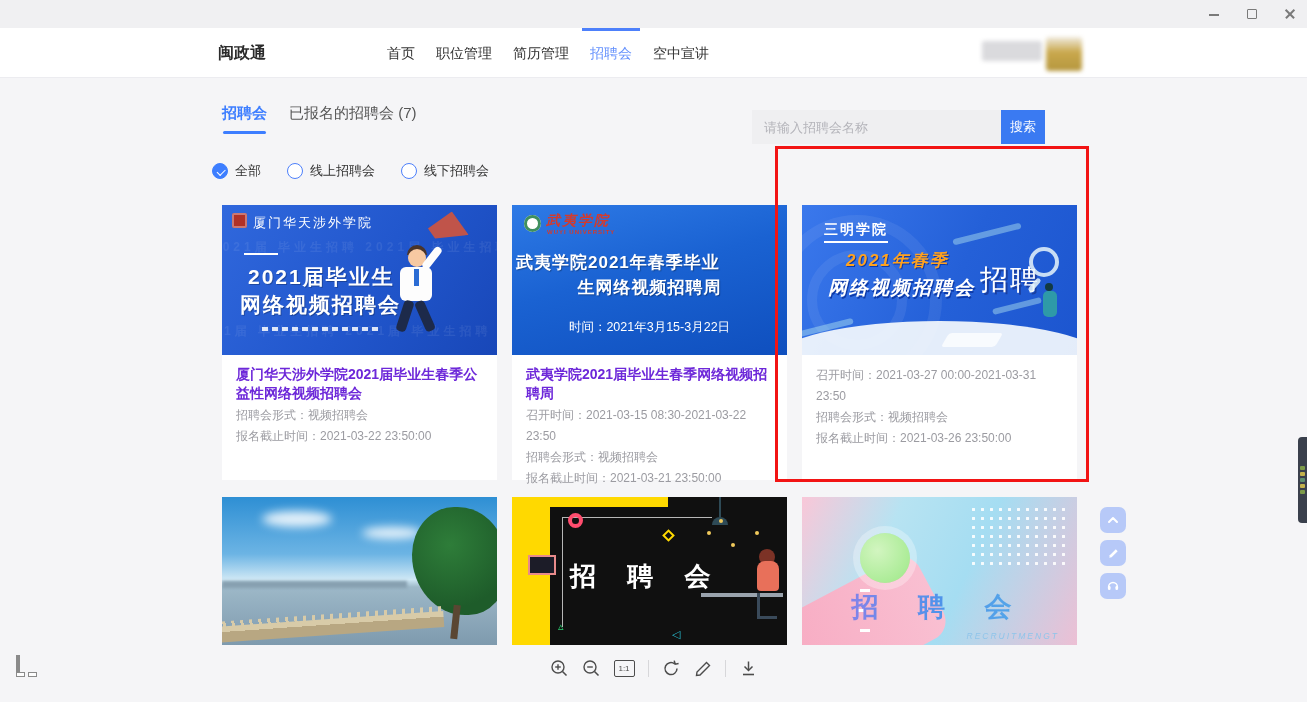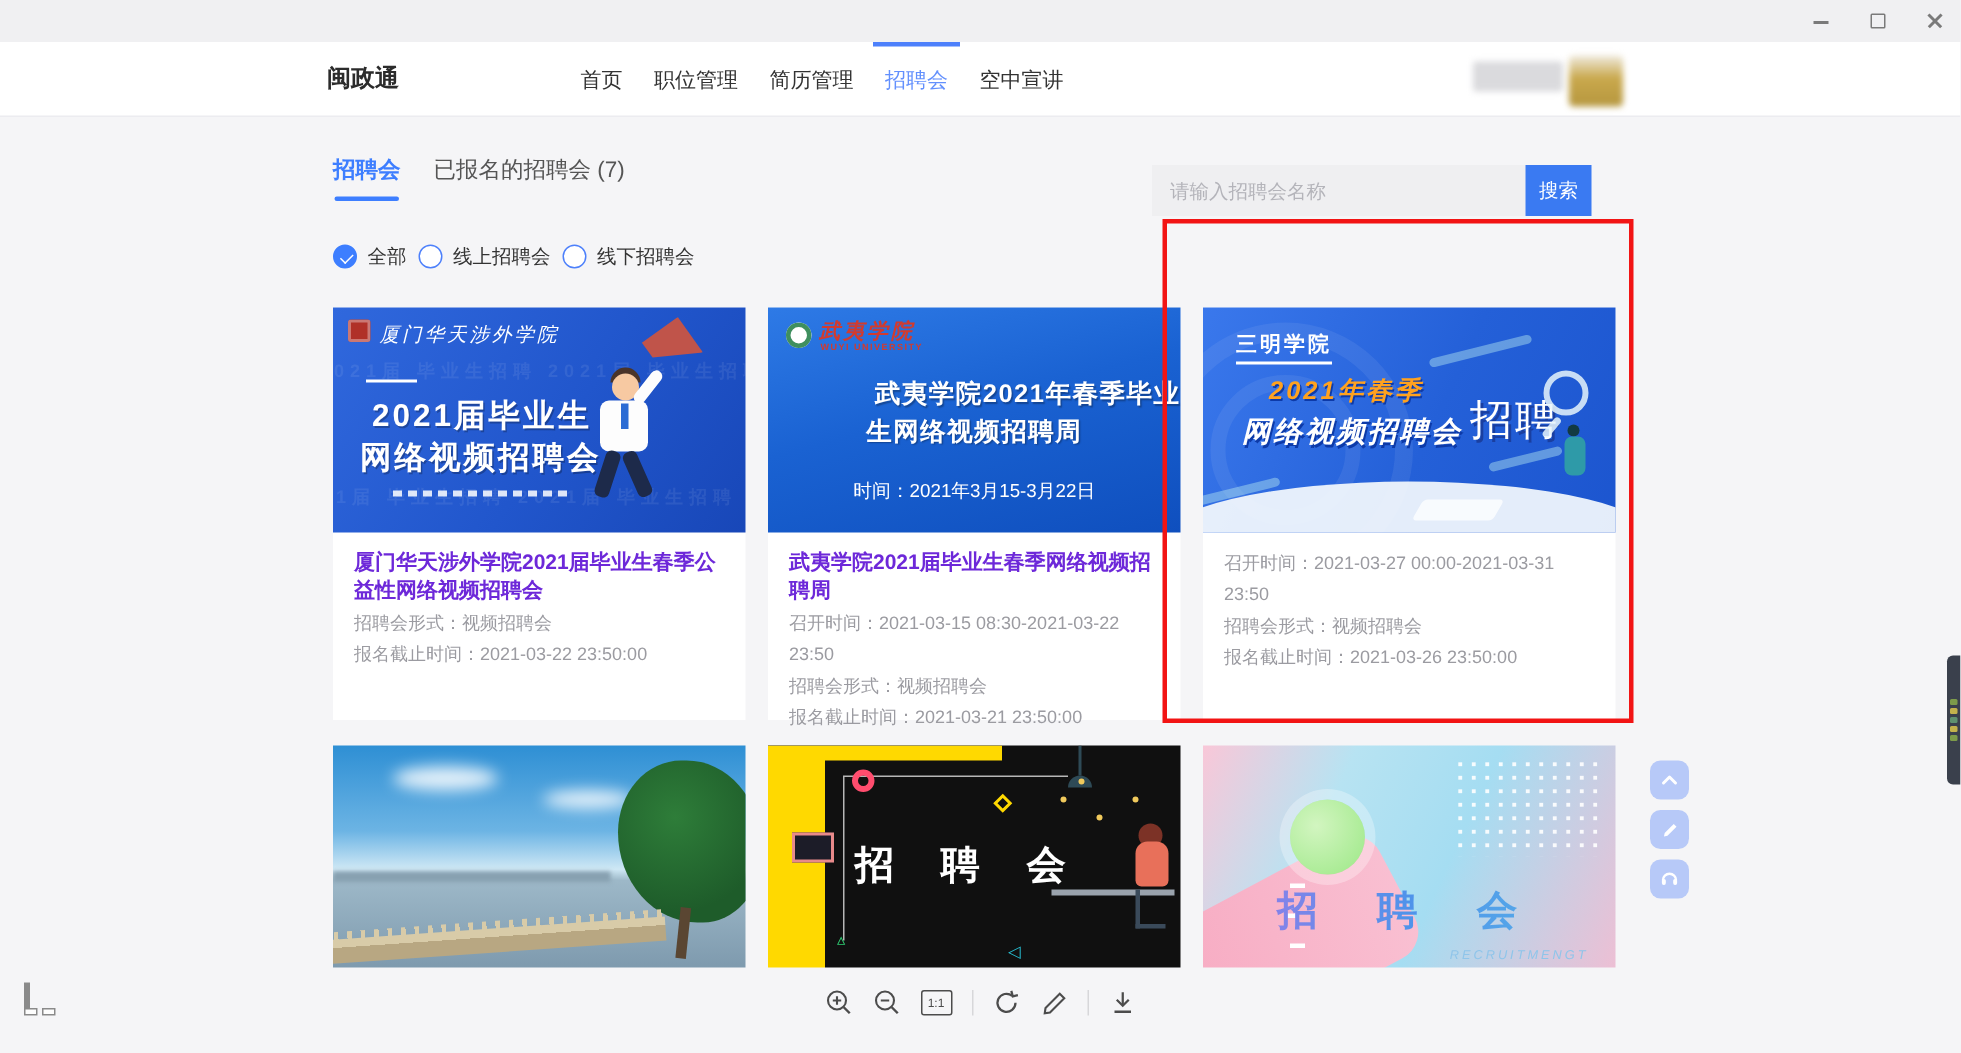--- a/index.html
+++ b/index.html
@@ -29,63 +29,63 @@
   .profile { position:absolute; right:225px; top:0; height:50px; width:100px; cursor:pointer; }
   .profile .uname { position:absolute; left:0; top:13px; width:60px; height:20px; background:#dadadd; border-radius:2px; filter:blur(2px); }
   .profile .uavatar { position:absolute; left:64px; top:9px; width:36px; height:34px; border-radius:3px;
       background:linear-gradient(180deg,#efeade 0%,#c9a84c 45%,#b6973f 100%); filter:blur(2px); }
   
   .tabs { position:absolute; left:222px; top:104px; display:flex; gap:22px; z-index:2; }
   .tab { font-size:15px; color:#555; padding-bottom:11px; position:relative; cursor:pointer; }
   .tab.active { color:#3d7eff; font-weight:bold; }
   .tab.active::after { content:""; position:absolute; left:1px; right:1px; bottom:0; height:3px; background:#3d7eff; border-radius:2px; }
   
-  .search-box { position:absolute; left:768px; top:110px; width:293px; height:34px; display:flex; z-index:2; }
+  .search-box { position:absolute; left:752px; top:110px; width:293px; height:34px; display:flex; z-index:2; }
   .search-input { flex:1; background:#efeff1; border:none; outline:none; padding:0 12px; font-size:13px; color:#333; font-family:"Liberation Sans",sans-serif; }
   .search-input::placeholder { color:#b4b4ba; }
   .search-btn { width:44px; background:#3a7af2; color:#fff; font-size:13px; border:none; cursor:pointer; font-family:"Liberation Sans",sans-serif; }
   
-  .filters { position:absolute; left:222px; top:162px; display:flex; gap:8px; align-items:center; z-index:2; }
+  .filters { position:absolute; left:212px; top:162px; display:flex; gap:26px; align-items:center; z-index:2; }
   .filter { display:flex; align-items:center; gap:7px; font-size:13px; color:#333; cursor:pointer; }
   .radio { width:16px; height:16px; border-radius:50%; border:1px solid #4d80fb; background:#fff; position:relative; flex:0 0 auto; }
   .radio.checked { background:#3d7eff; border-color:#3d7eff; }
   .radio.checked::after { content:""; position:absolute; left:4px; top:4.5px; width:7px; height:3.5px;
       border-left:1.6px solid #fff; border-bottom:1.6px solid #fff; transform:rotate(-45deg); }
   
   .card { position:absolute; width:275px; height:275px; background:#fff; cursor:pointer; z-index:1; }
   .banner { position:relative; width:275px; height:150px; overflow:hidden; }
   .card-body { padding:10px 14px; }
   .card-title { font-size:14px; font-weight:bold; color:#6d28d9; line-height:19px; min-height:40px; }
   .card-detail { font-size:12px; color:#9b9ba1; line-height:21px; }
   .banner-card { position:absolute; width:275px; height:150px; overflow:hidden; cursor:pointer; z-index:1; }
   
   .bn1 { background:linear-gradient(125deg,#3068dd 0%,#2156cc 55%,#1847b8 100%); }
   .bn1 .wm { position:absolute; font-size:12px; font-weight:bold; color:rgba(255,255,255,0.08); white-space:nowrap; letter-spacing:4px; }
   .bn1 .seal { position:absolute; left:10px; top:8px; width:15px; height:15px; background:#b03128; border-radius:2px; box-shadow:inset 0 0 0 2px rgba(255,255,255,.35); }
-  .bn1 .org { position:absolute; left:31px; top:9px; font-family:"DejaVu Serif",serif; font-style:italic; font-size:13px; color:#fff; letter-spacing:2px; }
+  .bn1 .org { position:absolute; left:31px; top:9px; font-family:"DejaVu Serif",serif; font-size:13px; color:#fff; letter-spacing:2px; }
   .bn1 .l1 { position:absolute; left:26px; top:58px; font-size:21px; font-weight:bold; color:#fff; letter-spacing:2px; text-shadow:1px 1px 0 rgba(0,0,0,.25); }
   .bn1 .l1::before { content:""; position:absolute; left:-4px; top:-10px; width:34px; height:2px; background:#fff; }
   .bn1 .l2 { position:absolute; left:18px; top:86px; font-size:21px; font-weight:bold; color:#fff; letter-spacing:2px; text-shadow:1px 1px 0 rgba(0,0,0,.25); }
   .bn1 .dots { position:absolute; left:40px; top:122px; width:120px; height:4px; opacity:.85;
       background:repeating-linear-gradient(90deg,#fff 0 6px,transparent 6px 10px); }
   .bn1 .megaphone { position:absolute; left:206px; top:8px; width:38px; height:27px; background:#c0544a;
       clip-path:polygon(0 40%,72% 0,100% 100%,12% 82%); transform:rotate(-14deg); }
   .bn1 .head { position:absolute; left:186px; top:44px; width:18px; height:18px; border-radius:50%; background:#f7c9a2; }
   .bn1 .hair { position:absolute; left:185px; top:40px; width:20px; height:10px; border-radius:10px 10px 0 0; background:#4a342a; }
   .bn1 .torso { position:absolute; left:178px; top:62px; width:32px; height:34px; border-radius:6px; background:#fdfdfd; }
   .bn1 .tie { position:absolute; left:192px; top:64px; width:5px; height:17px; background:#2b6cd4; }
   .bn1 .arm { position:absolute; left:206px; top:40px; width:8px; height:26px; border-radius:4px; background:#fdfdfd; transform:rotate(38deg); }
   .bn1 .leg1 { position:absolute; left:178px; top:95px; width:10px; height:32px; border-radius:4px; background:#1d2a4a; transform:rotate(18deg); }
   .bn1 .leg2 { position:absolute; left:198px; top:95px; width:10px; height:32px; border-radius:4px; background:#1d2a4a; transform:rotate(-24deg); }
   
   .bn2 { background:linear-gradient(165deg,#2e7ae6 0%,#1a62d2 45%,#0f4fbe 100%); }
   .bn2 .logo { position:absolute; left:12px; top:10px; width:17px; height:17px; border-radius:50%; background:#fff; box-shadow:inset 0 0 0 3px #3f8f5f; }
   .bn2 .org { position:absolute; left:34px; top:7px; font-family:"DejaVu Serif",serif; font-style:italic; font-size:14px; color:#d23b2e; letter-spacing:2px; font-weight:bold; }
   .bn2 .org-sub { position:absolute; left:35px; top:24px; font-size:6px; color:#d23b2e; letter-spacing:1px; font-weight:bold; }
-  .bn2 .l1 { position:absolute; left:4px; right:0; top:46px; text-align:right; font-size:17px; font-weight:bold; color:#fff; letter-spacing:1px; text-shadow:1px 1px 1px rgba(0,0,0,.3); }
+  .bn2 .l1 { position:absolute; left:4px; right:0; top:46px; text-align:left; font-size:17px; font-weight:bold; color:#fff; letter-spacing:1px; text-shadow:1px 1px 1px rgba(0,0,0,.3); }
   .bn2 .l2 { position:absolute; left:0; right:0; top:71px; text-align:center; font-size:17px; font-weight:bold; color:#fff; letter-spacing:1px; text-shadow:1px 1px 1px rgba(0,0,0,.3); }
   .bn2 .time { position:absolute; left:0; right:0; top:114px; text-align:center; font-size:12.5px; color:#fff; }
   
   .bn3 { background:linear-gradient(115deg,#3a78ec 0%,#2460d8 55%,#1c55cf 100%);padding-left:25px; }
   .bn3 .ring1 { position:absolute; left:-30px; top:10px; width:170px; height:170px; border-radius:50%; border:12px solid rgba(255,255,255,.07); }
   .bn3 .ring2 { position:absolute; left:5px; top:45px; width:100px; height:100px; border-radius:50%; border:10px solid rgba(255,255,255,.07); }
   .bn3 .streak { position:absolute; height:6px; border-radius:3px; background:rgba(180,230,240,.45); transform:rotate(-14deg); }
   .bn3 .org { position:absolute; left:22px; top:16px; font-size:14px; font-weight:bold; color:#fff; letter-spacing:2px; border-bottom:2px solid #fff; padding-bottom:2px; }
   .bn3 .l1 { position:absolute; left:44px; top:44px; font-size:17px; font-weight:bold; font-style:italic; color:#ffa21f; letter-spacing:2px; text-shadow:1px 1px 0 #0d3aa8; }
   .bn3 .l2 { position:absolute; left:26px; top:70px; font-size:19px; font-weight:bold; font-style:italic; color:#fff; letter-spacing:2px; text-shadow:1px 2px 0 #0d3aa8; }

